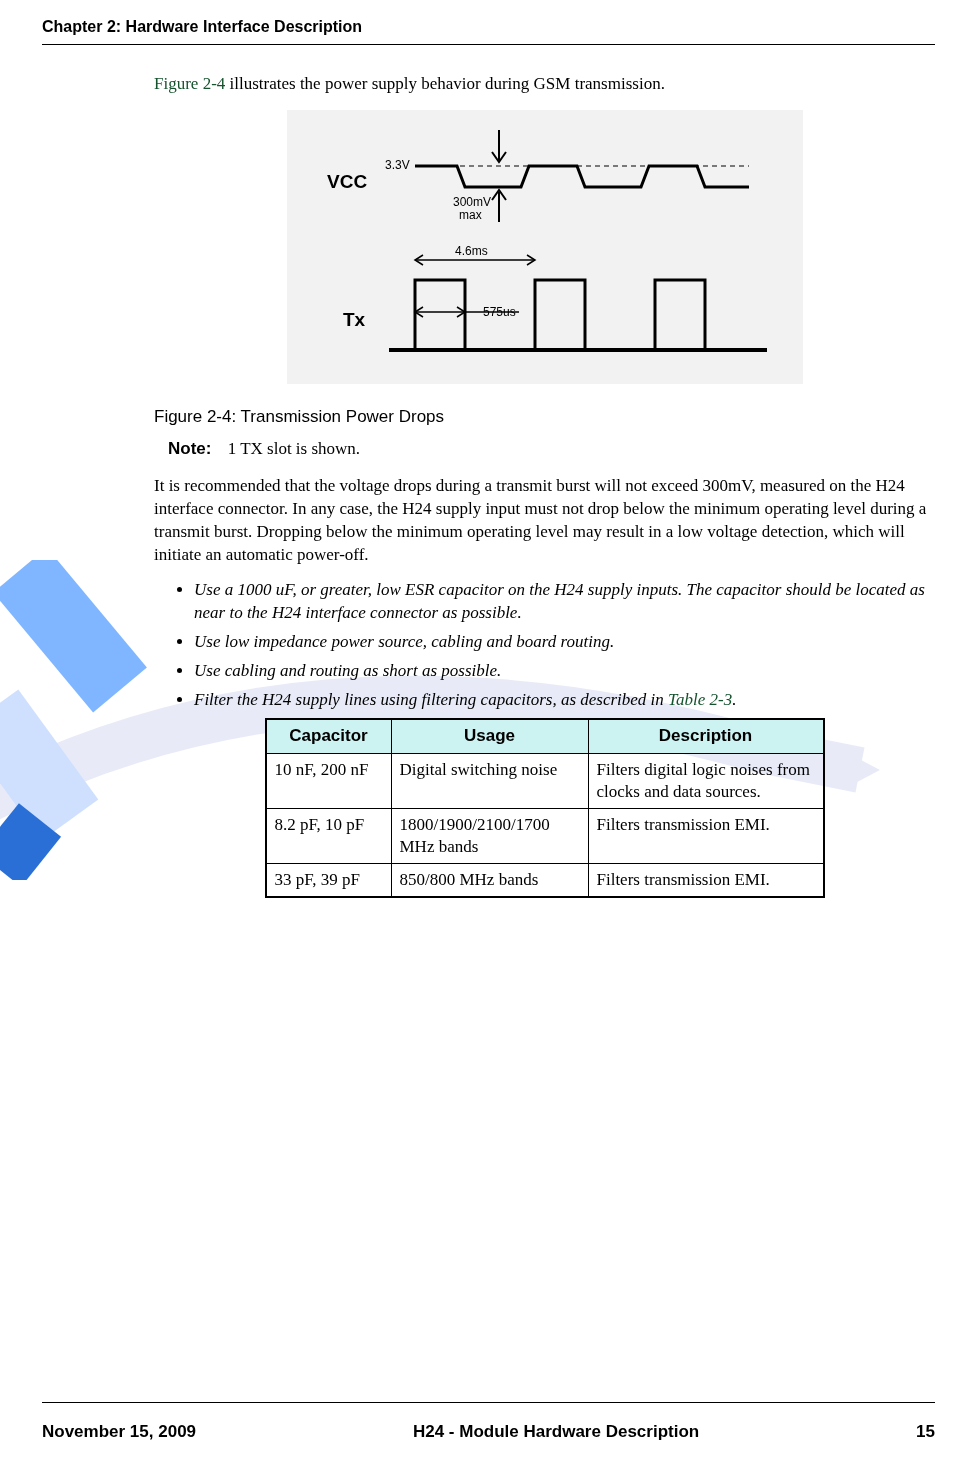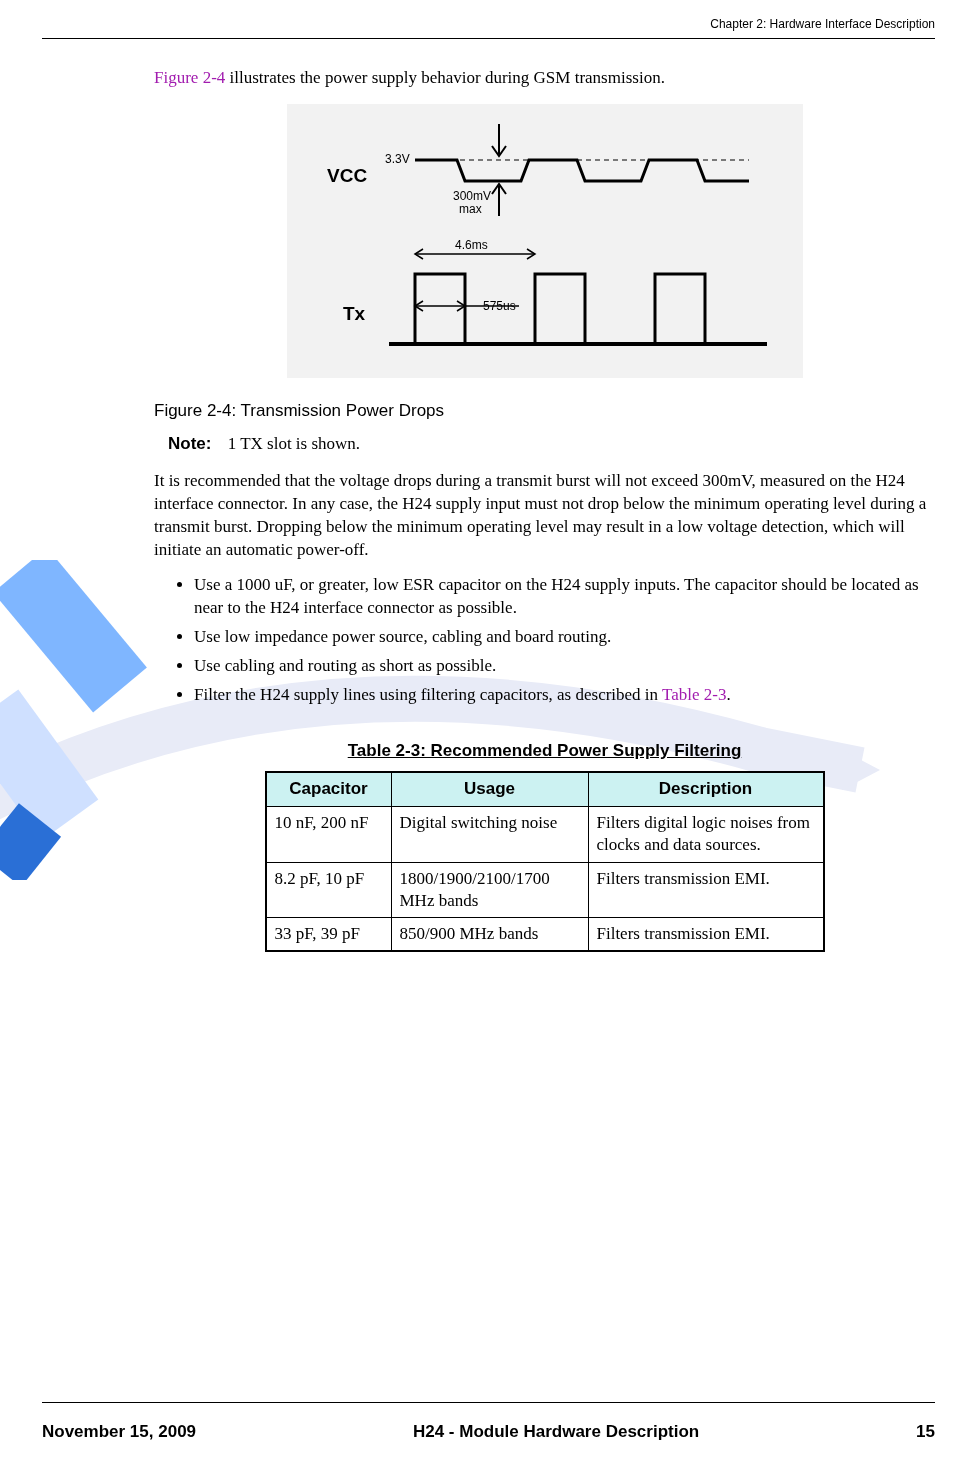--- a/index.html
+++ b/index.html
@@ -13,49 +13,49 @@
     width: 977px;
   }
   .page {
     width: 977px;
     height: 1478px;
     position: relative;
     box-sizing: border-box;
     padding: 16px 42px 0 42px;
   }
   .header {
-    text-align: right;
-    font-family: Arial, Helvetica, sans-serif;
-    font-weight: normal;
-    font-size: 12px;
+    text-align: left;
+    font-family: Arial, Helvetica, sans-serif;
+    font-weight: bold;
+    font-size: 16px;
     padding-bottom: 6px;
   }
   .header-rule { border-top: 1.5px solid #000; margin-bottom: 28px; }
   .content { padding-left: 112px; padding-right: 0; }
   .intro { margin-bottom: 14px; }
-  .link { color: #a21caf; }
+  .link { color: #14532d; }
   .figure-box {
     background: #f2f2f2;
     width: 516px;
     height: 274px;
     margin: 6px auto 22px auto;
     display: block;
   }
   .figure-svg { width: 516px; height: 274px; display: block; }
   .figure-title {
     font-family: Arial, Helvetica, sans-serif;
     font-weight: normal;
     font-size: 17px;
     margin: 16px 0 10px 0;
   }
   .note { margin: 6px 0 14px 14px; }
   .note-label { font-family: Arial, Helvetica, sans-serif; font-weight: bold; margin-right: 12px; }
   p { margin: 0 0 12px 0; }
   ul { margin: 0; padding-left: 40px; }
-  li { margin-bottom: 6px; }
+  li { margin-bottom: 6px; font-style: italic; }
   .table-title {
     font-family: Arial, Helvetica, sans-serif;
     font-weight: bold;
     font-size: 17px;
     text-align: center;
     text-decoration: underline;
     margin: 34px 0 8px 0;
   }
   table {
     border-collapse: collapse;
@@ -174,21 +174,20 @@
 
     <ul>
       <li><span>Use a 1000 uF, or greater, low ESR capacitor on the H24 supply inputs. The capacitor should be located as near to the H24 interface connector as possible.</span></li>
       <li><span>Use low impedance power source, cabling and board routing.</span></li>
       <li><span>Use cabling and routing as short as possible.</span></li>
       <li>
         <span>Filter the H24 supply lines using filtering capacitors, as described in </span><span class="link">Table 2-3</span><span>.</span>
       </li>
     </ul>
 
-    <div class="table-title">Table 2-3: Recommended Power Supply Filtering</div>
 
     <table>
       <thead>
         <tr>
           <th class="col-cap">Capacitor</th>
           <th class="col-usage">Usage</th>
           <th class="col-desc">Description</th>
         </tr>
       </thead>
       <tbody>
@@ -197,21 +196,21 @@
           <td>Digital switching noise</td>
           <td>Filters digital logic noises from clocks and data sources.</td>
         </tr>
         <tr>
           <td>8.2 pF, 10 pF</td>
           <td>1800/1900/2100/1700 MHz bands</td>
           <td>Filters transmission EMI.</td>
         </tr>
         <tr>
           <td>33 pF, 39 pF</td>
-          <td>850/900 MHz bands</td>
+          <td>850/800 MHz bands</td>
           <td>Filters transmission EMI.</td>
         </tr>
       </tbody>
     </table>
 
   </div>
 
   <div class="footer">
     <span>November 15, 2009</span>
     <span>H24 - Module Hardware Description</span>

